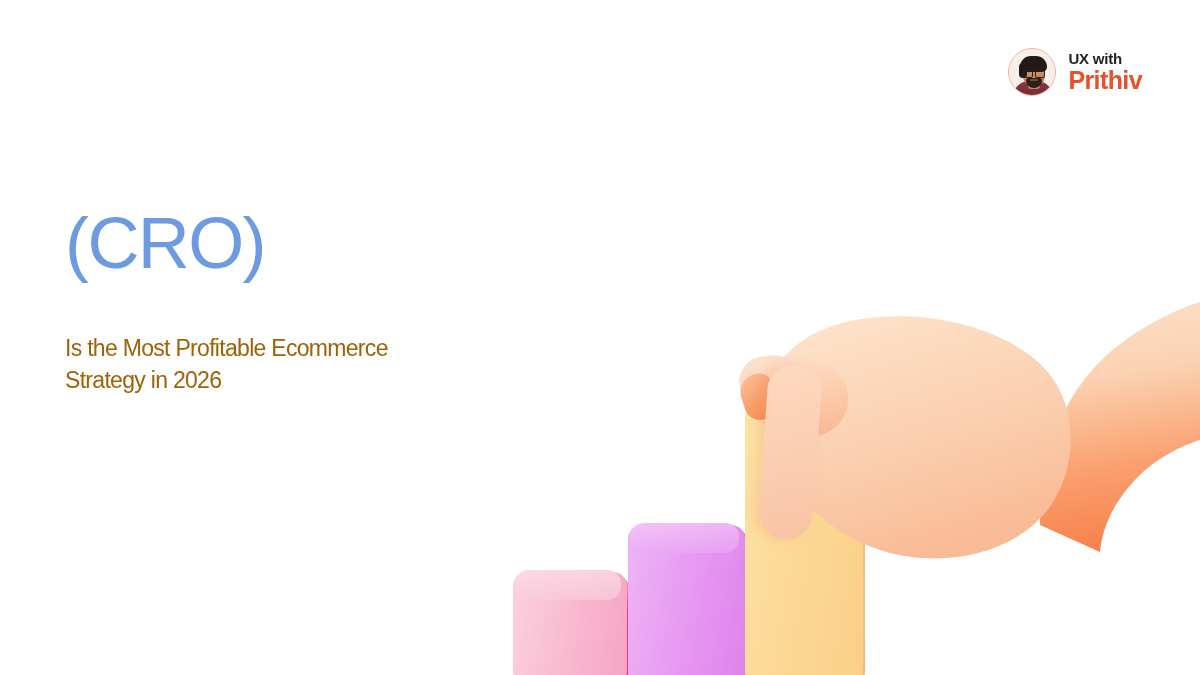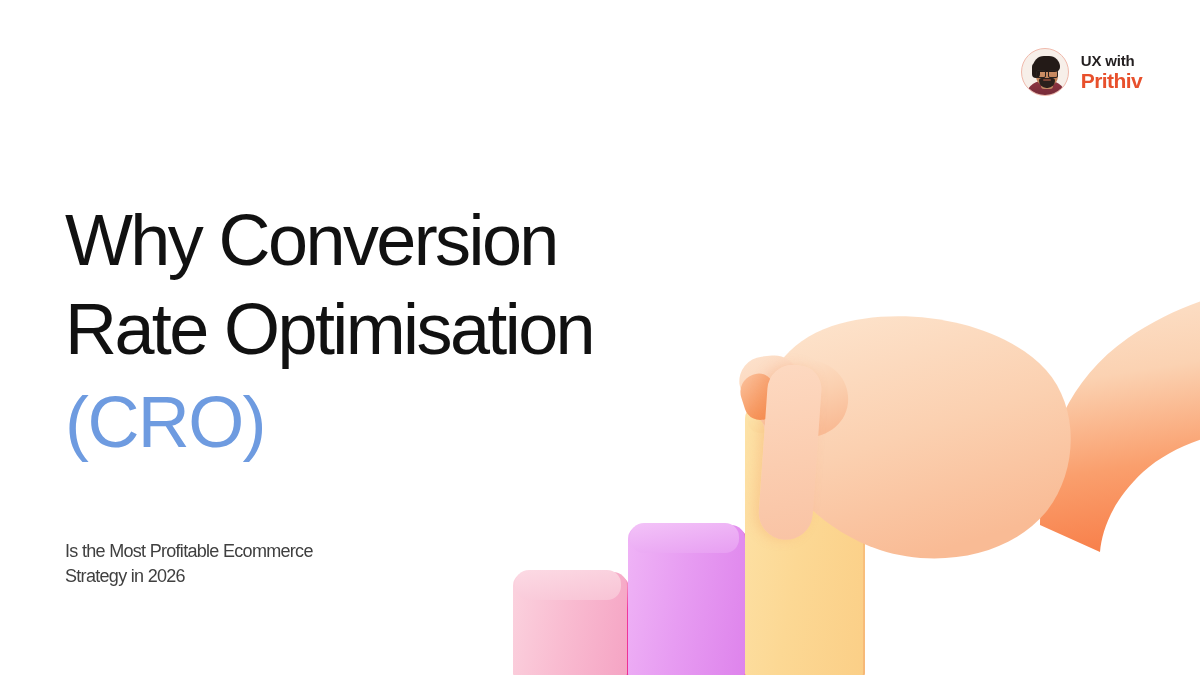--- a/index.html
+++ b/index.html
@@ -106,21 +106,21 @@
 
   .brand-text { line-height:1; }
   .brand-line1 {
     font-size:15px;
     font-weight:bold;
     color:#231f20;
     letter-spacing:-0.2px;
     margin-bottom:2px;
   }
   .brand-line2 {
-    font-size:21px;
+    font-size:25px;
     font-weight:bold;
     color:#e8502c;
     letter-spacing:-0.6px;
   }
 
   
   .copy {
     position:absolute;
     left:65px; top:196px;
     width:700px;
@@ -135,24 +135,24 @@
   }
   .acronym {
     margin-top:6px;
     font-size:72px;
     line-height:1.15;
     color:#6e9be0;
     letter-spacing:-1.6px;
     font-weight:normal;
   }
   .subcopy {
-    margin-top:76px;
-    font-size:18px;
+    margin-top:48px;
+    font-size:23px;
     line-height:1.38;
-    color:#404040;
+    color:#a16207;
     letter-spacing:-0.7px;
     white-space:pre-line;
   }
 
   
   .art {
     position:absolute;
     left:480px; top:120px;
     width:720px; height:555px;
   }
@@ -261,22 +261,20 @@
       <div class="av-hair"></div>
       <div class="av-glasses"></div>
     </div>
     <div class="brand-text">
       <div class="brand-line1">UX with</div>
       <div class="brand-line2">Prithiv</div>
     </div>
   </div>
 
   <div class="copy">
-    <h1 class="headline">Why Conversion
-Rate Optimisation</h1>
     <div class="acronym">(CRO)</div>
     <p class="subcopy">Is the Most Profitable Ecommerce
 Strategy in 2026</p>
   </div>
 
   <div class="art">
 
     <div class="bar" id="bar-pink">
       <div class="side"></div>
       <div class="front"></div>

